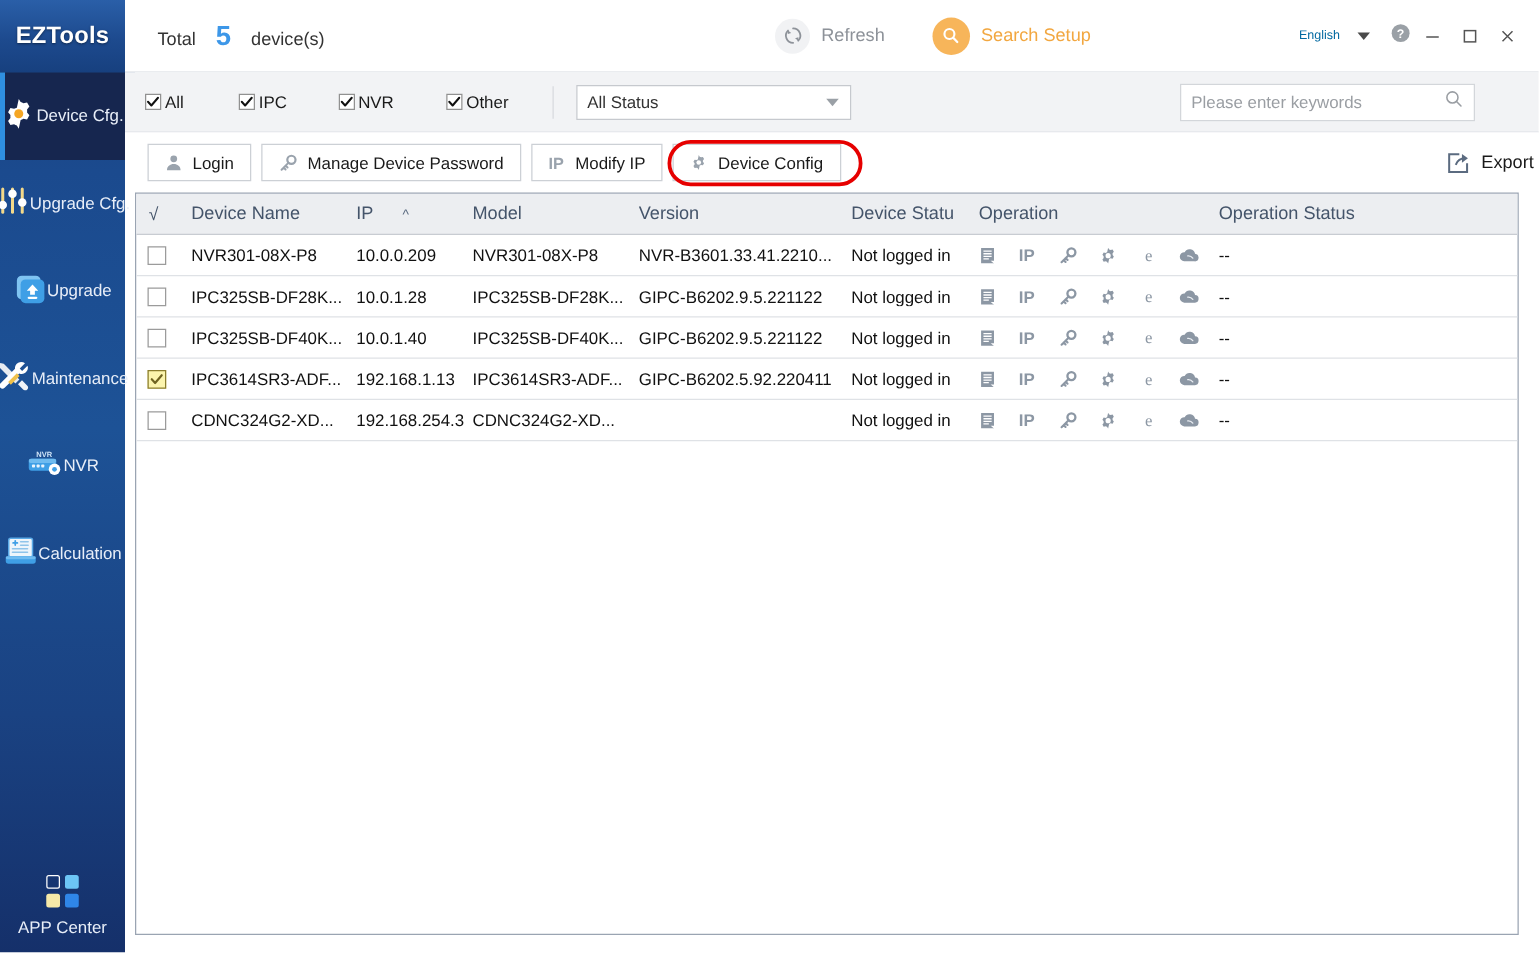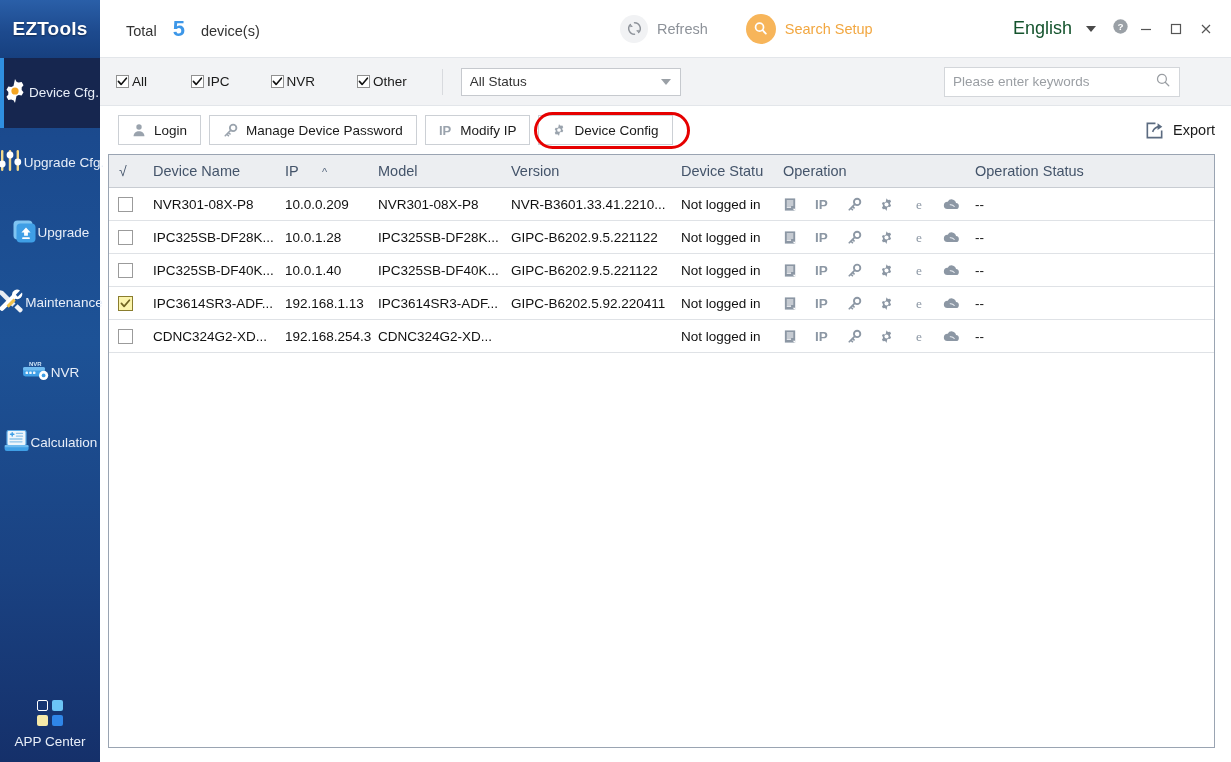--- a/index.html
+++ b/index.html
@@ -74,21 +74,21 @@
     display:flex;align-items:center;justify-content:center;margin-right:9px;
   }
   .hdr-btn .lbl { font-size:14.5px; color:#8d9299; }
   .search-circle {
     width:30px;height:30px;border-radius:50%;background:#f7b55a;
     display:flex;align-items:center;justify-content:center;margin-right:9px;
   }
   .hdr-btn.search .lbl { color:#f2a740; }
 
   .win-right { position:absolute; right:12px; display:flex; align-items:center; }
-  .lang { font-size:18px; color:#14532d; }
+  .lang { font-size:10px; color:#0369a1; }
   .lang-caret { margin-left:14px; width:0;height:0;border-left:5px solid transparent;border-right:5px solid transparent;border-top:6px solid #4a4a4a; cursor:pointer;}
   .help-ico { margin-left:16px; cursor:pointer; }
   .wbtn { width:26px;height:26px; display:flex;align-items:center;justify-content:center; color:#555; cursor:pointer; margin-left:4px; }
 
   
   .filterbar {
     height:48px; flex:0 0 48px; background:#f2f3f5;
     display:flex; align-items:center; position:relative;
     border-bottom:1px solid #e3e6ea;
   }
@@ -130,21 +130,21 @@
     display:flex;align-items:center;padding:0 13px;font-size:13.5px;color:#1a1a1a;
     cursor:pointer; margin-right:8px; white-space:nowrap;
   }
   .tbtn .ti { margin-right:8px; display:flex; align-items:center; }
   .tbtn .ip-txt { color:#9aa3ad; font-weight:bold; font-size:13px; margin-right:9px; }
   .hl-ring {
     position:absolute; border:3px solid #e60000; border-radius:22px;
     pointer-events:none;
   }
   .export-btn {
-    position:absolute; right:16px; display:flex;align-items:center;cursor:pointer;
+    position:absolute; right:4px; display:flex;align-items:center;cursor:pointer;
     font-size:14.5px;color:#1a1a1a;
   }
   .export-btn .ti { margin-right:8px; display:flex;align-items:center; }
 
   
   .table-wrap {
     margin:0 16px 14px 8px; border:1px solid #9aa4b2; border-top:1px solid #9aa4b2;
     flex:1; background:#fff; overflow:hidden; position:relative;
   }
   .thead {

